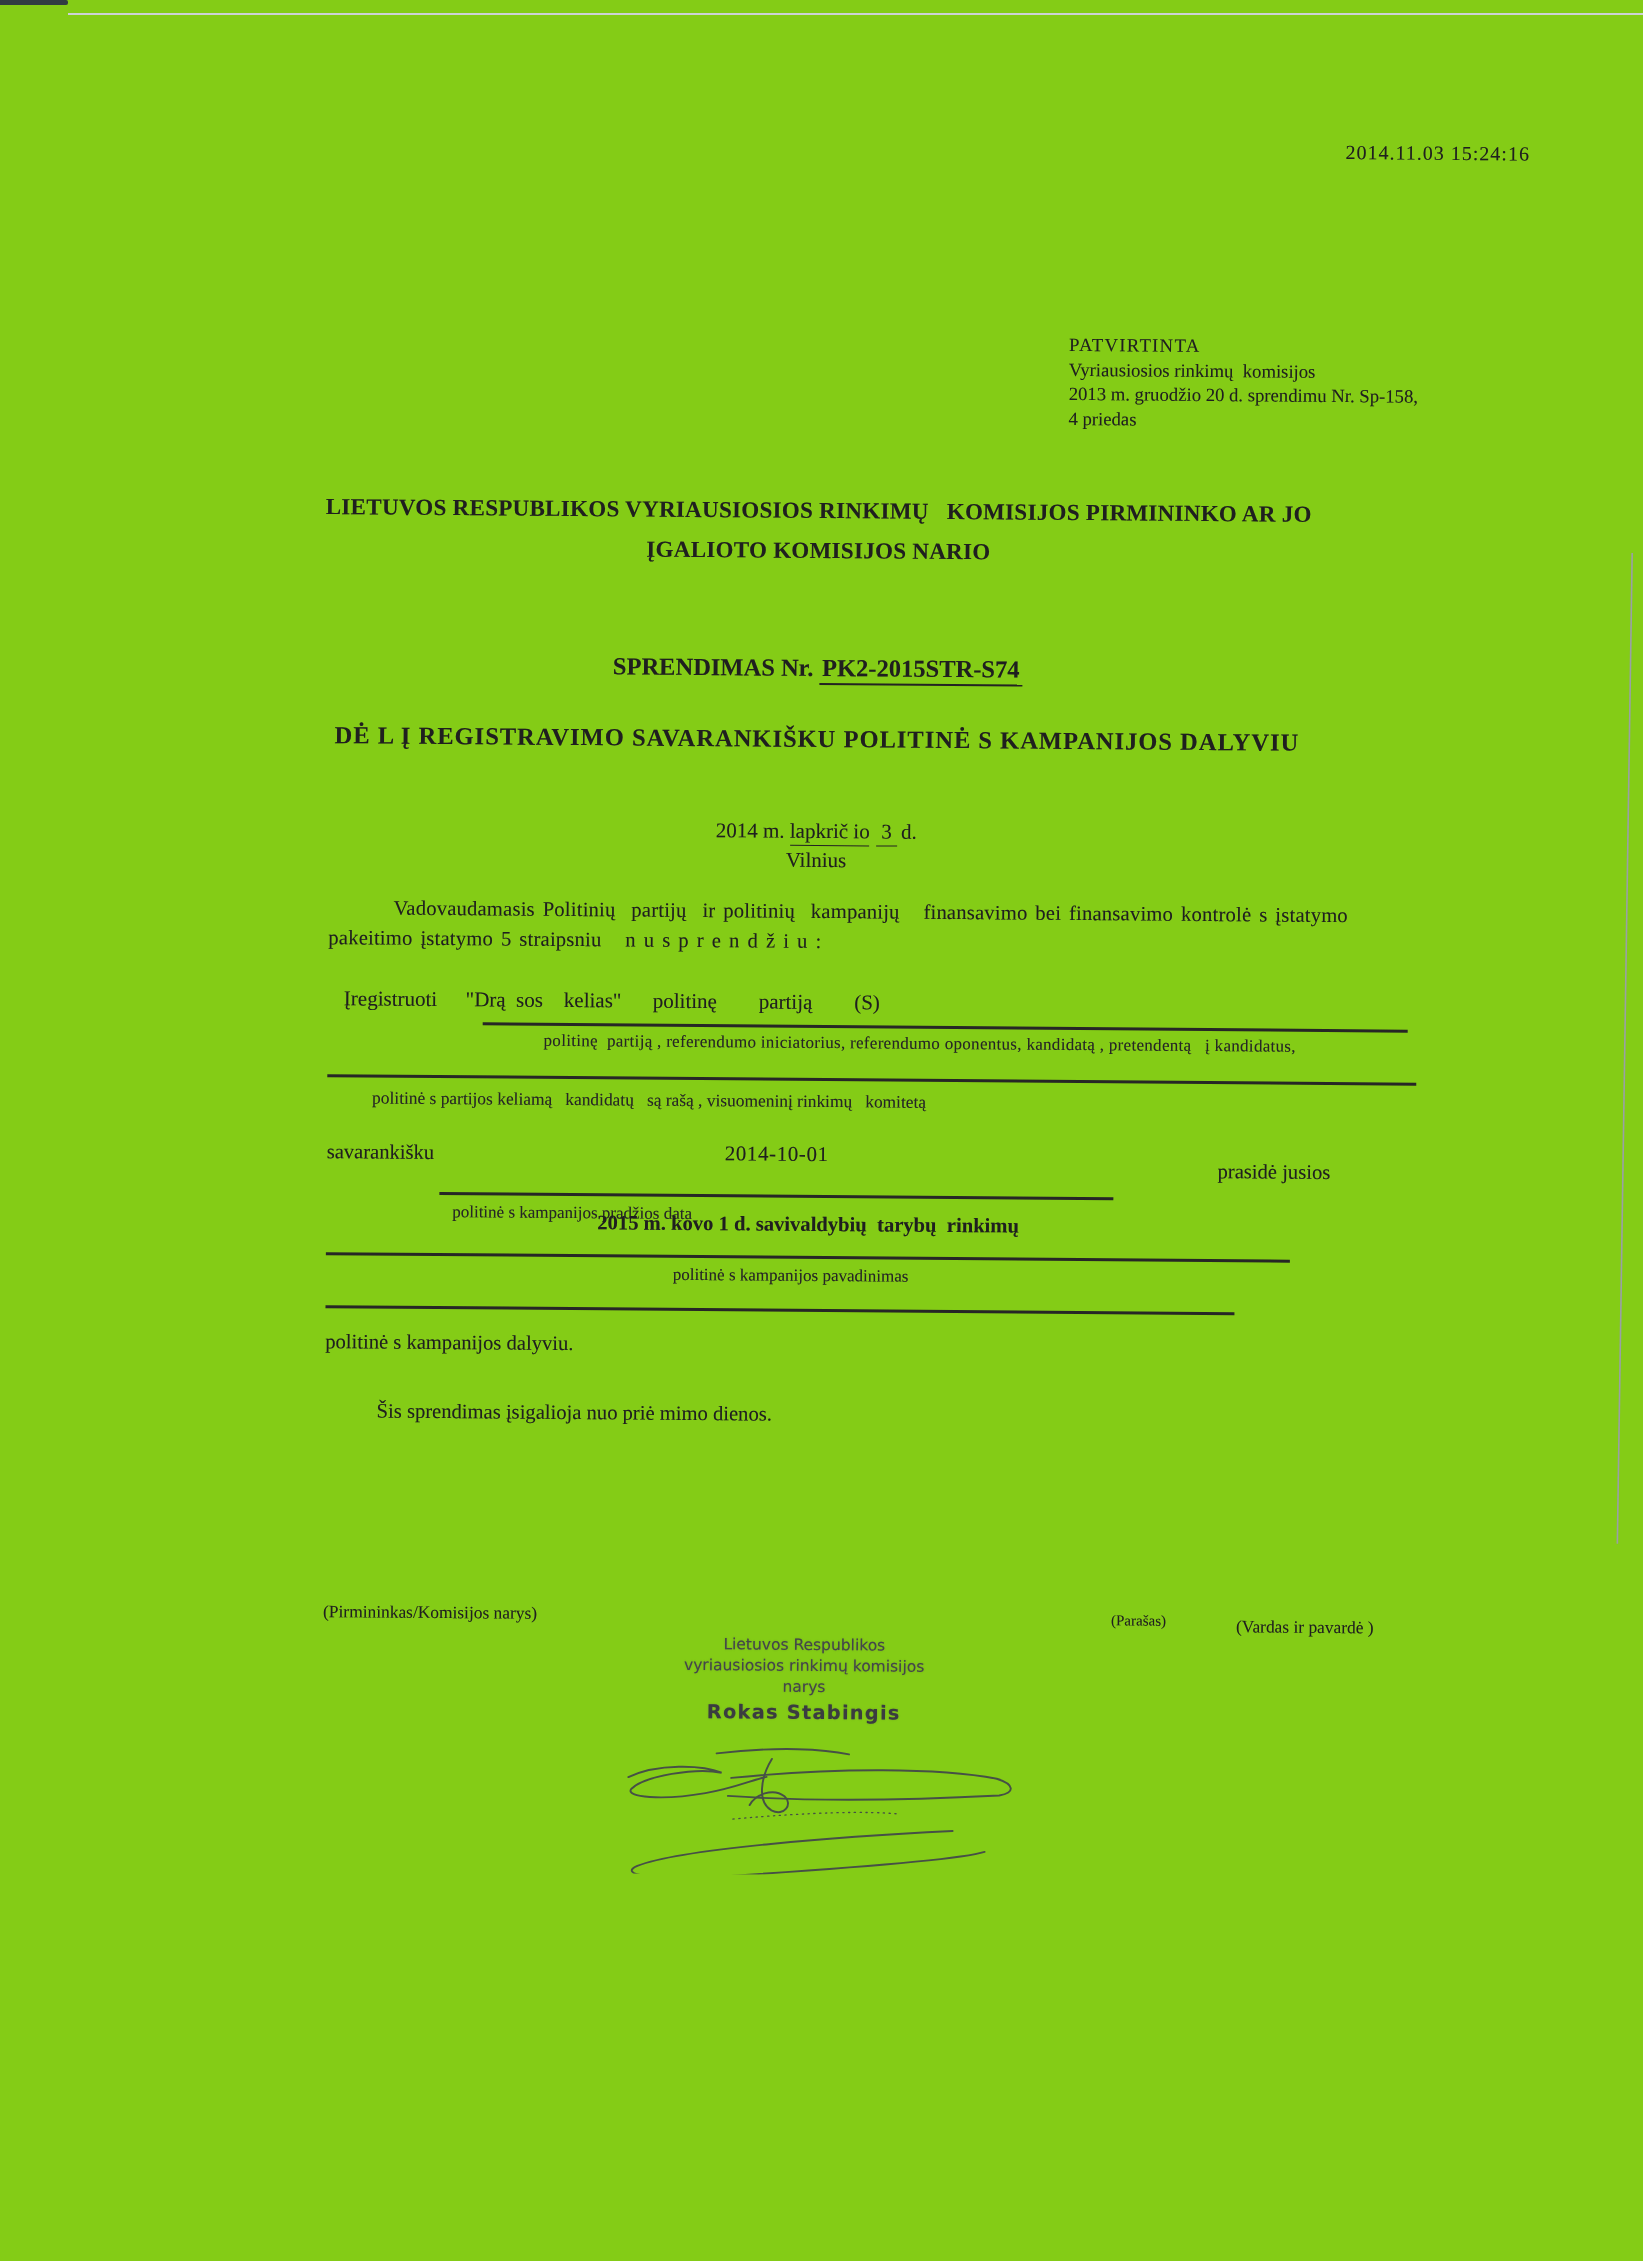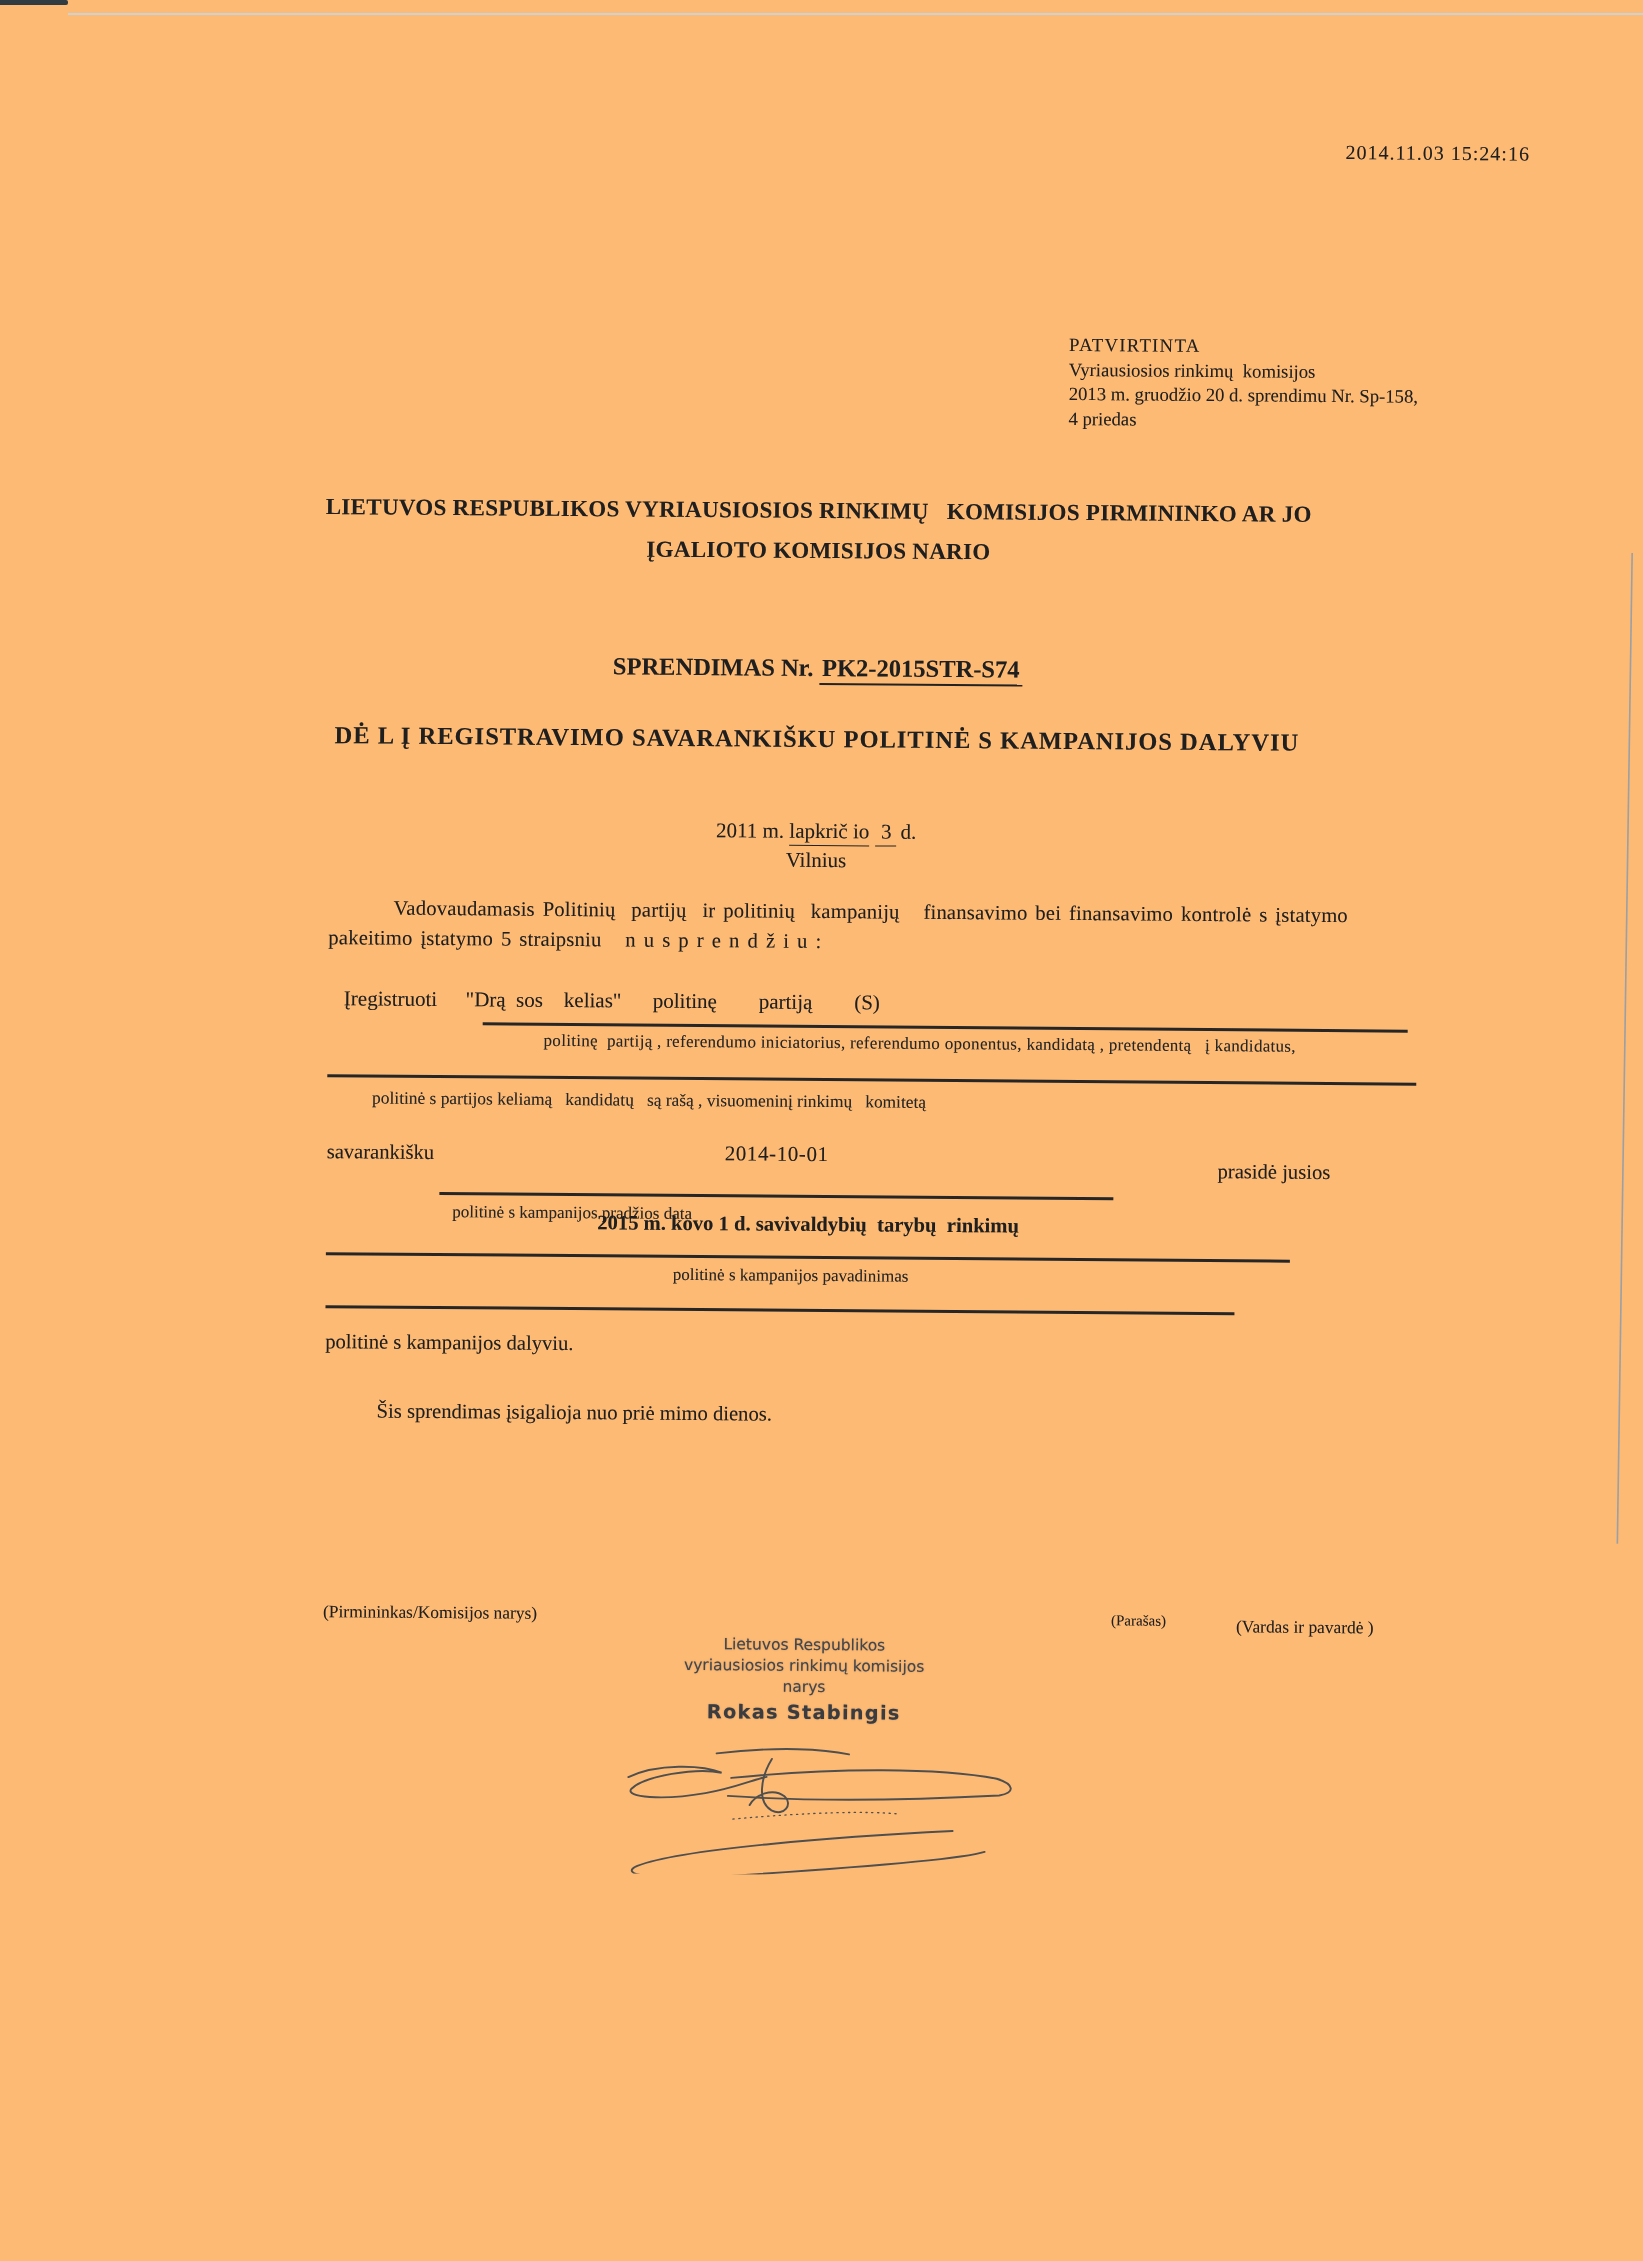--- a/index.html
+++ b/index.html
@@ -1,19 +1,19 @@
 <!DOCTYPE html>
 <html style="font-size:10.3px"><head>
 <meta charset="utf-8">
 <style>
   html,body{margin:0;padding:0;background:#e8e8e8;}
   .page{
     position:relative;
     width:1644px;height:2261px;
-    background:#fdba74;
+    background:#84cc16;
     overflow:hidden;
     font-family:"Liberation Serif", serif;
     color:#1f1f1f;
   }
   .abs{position:absolute;}
   .t{white-space:pre-wrap; text-shadow:0 0 0.6px rgba(40,40,40,.35);}
   .center{left:0;right:0;text-align:center;}
   .rule{background:#262626;}
   .caption{font-size:17px;color:#262626;}
   .u3{border-bottom:1.9px solid #222;padding-bottom:2px;}
@@ -58,21 +58,21 @@
       <div class="t">ĮGALIOTO KOMISIJOS NARIO</div>
     </div>
 
     <div class="abs center" style="top:654px;font-size:24.5px;font-weight:bold;">
       <span class="t">SPRENDIMAS Nr. </span><span class="t" style="border-bottom:2.6px solid #222;padding:0 2.6px 1.9px 2.6px;">PK2-2015STR-S74</span>
     </div>
 
     <div class="abs center t" style="top:725px;font-size:24.5px;font-weight:bold;letter-spacing:1px;">DĖ L Į REGISTRAVIMO SAVARANKIŠKU POLITINĖ S KAMPANIJOS DALYVIU</div>
 
     <div class="abs center" style="top:819px;font-size:21px;">
-      <span class="t">2011 m. </span><span class="t u3">lapkrič io</span><span class="t u3" style="margin-left:6.4px;"> 3 </span><span class="t" style="margin-left:3.9px;">d.</span>
+      <span class="t">2014 m. </span><span class="t u3">lapkrič io</span><span class="t u3" style="margin-left:6.4px;"> 3 </span><span class="t" style="margin-left:3.9px;">d.</span>
     </div>
     <div class="abs center t" style="top:848px;font-size:21px;">Vilnius</div>
 
     <div class="abs t" style="left:400px;top:900px;font-size:20.6px;letter-spacing:0.2px;word-spacing:2.6px;">Vadovaudamasis Politinių  partijų  ir politinių  kampanijų   finansavimo bei finansavimo kontrolė s įstatymo</div>
     <div class="abs t" style="left:335px;top:930px;font-size:20.6px;letter-spacing:0.2px;word-spacing:2.6px;">pakeitimo įstatymo 5 straipsniu   n u s p r e n d ž i u :</div>
 
     <div class="abs" style="left:351px;top:990px;font-size:21px;word-spacing:5.2px;">
       <span class="t">Įregistruoti</span>
       <span class="t" style="margin-left:18px;">"Drą sos  kelias"   politinę    partiją    (S)</span>
     </div>

